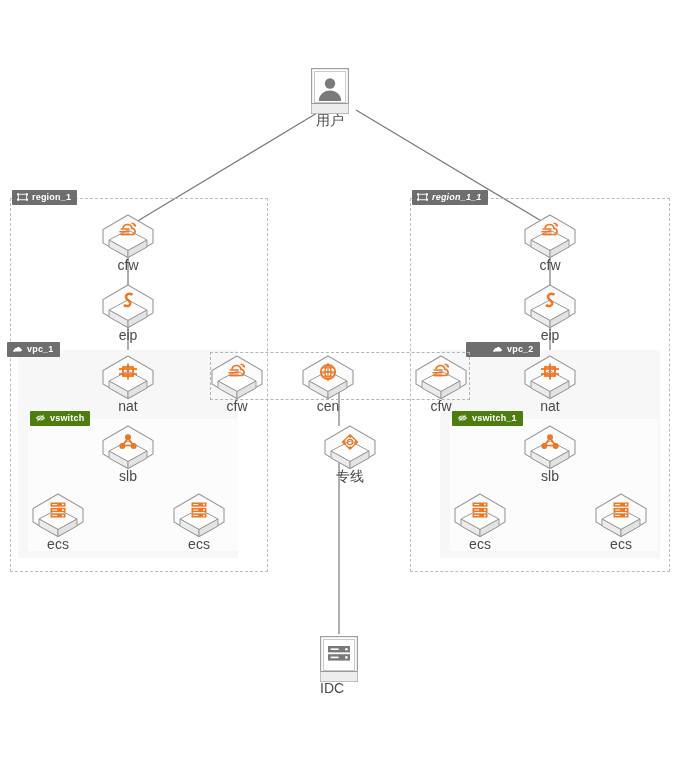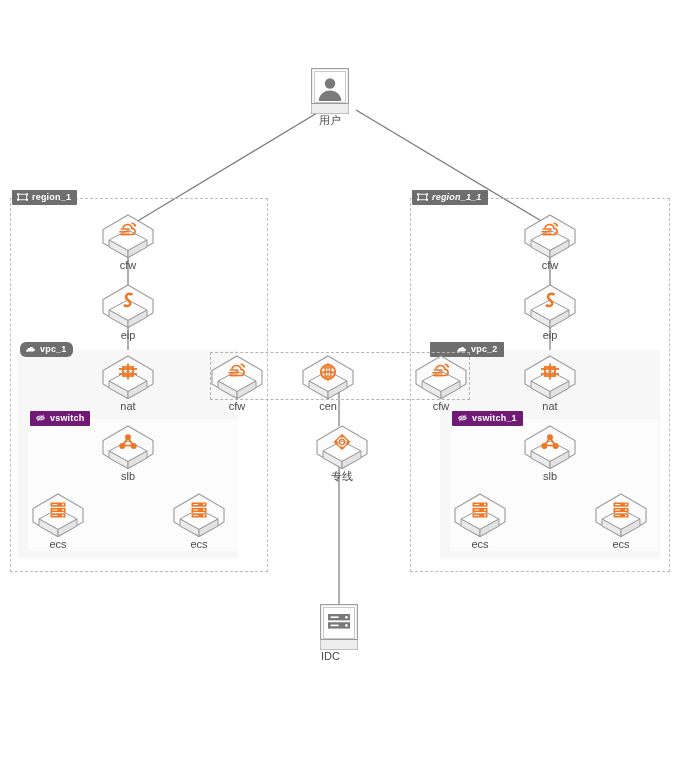--- a/index.html
+++ b/index.html
@@ -17,29 +17,29 @@
   .group.cengroup{border:1px dashed #b5b5b5;background:transparent;}
 
   
   .gtitle{
     position:absolute;display:flex;align-items:center;gap:4px;
     background:#6e6e6e;color:#ffffff;
     font-size:9px;font-weight:bold;letter-spacing:.2px;
     padding:2px 6px 3px 5px;border-radius:1px;white-space:nowrap;
     line-height:10px;
   }
-  .gtitle.dark{background:#701a75;}
+  .gtitle.dark{background:#4d7c0f;}
   .gtitle .gico{display:inline-block;width:11px;height:10px;flex:0 0 auto;}
   .gtitle .glabel{display:inline-block;}
 
   
   .node{position:absolute;width:56px;text-align:center;}
   .node .shape{position:relative;width:56px;height:46px;margin:0 auto;}
   .node .nlabel{
-    margin-top:1px;font-size:11px;color:#4a4a4a;line-height:11px;
+    margin-top:1px;font-size:14px;color:#4a4a4a;line-height:11px;
     white-space:nowrap;
   }
   .node.card .shape{width:38px;height:46px;margin:0 auto;}
 </style>
 </head>
 <body>
 
 <div id="canvas">
 
   <svg id="edges-layer" width="680" height="760" style="position:absolute;left:0;top:0;">
@@ -65,21 +65,21 @@
         <span class="gico"><svg viewBox="0 0 12 10" width="11" height="10">
             <rect x="1.5" y="2" width="9" height="6" fill="none" stroke="#fff" stroke-width="1"></rect>
             <rect x="0" y="1" width="2.2" height="2.2" fill="#fff"></rect>
             <rect x="9.8" y="1" width="2.2" height="2.2" fill="#fff"></rect>
             <rect x="0" y="6.8" width="2.2" height="2.2" fill="#fff"></rect>
             <rect x="9.8" y="6.8" width="2.2" height="2.2" fill="#fff"></rect>
           </svg></span>
         <span class="glabel">region_1</span>
       </div>
       <div class="group vpc" style="left: 18px; top: 350px; width: 220px; height: 208px;"></div>
-      <div class="gtitle" style="left: 20px; top: 342px; border-radius: 6px;">
+      <div class="gtitle" style="left: 7px; top: 342px;">
         <span class="gico"><svg viewBox="0 0 12 10" width="11" height="10">
             <path d="M3 7.6h6.1c1.1 0 1.7-.7 1.7-1.5 0-.8-.6-1.4-1.5-1.4-.1-1.2-1-2-2.2-2-1 0-1.8.5-2.1 1.4-.2-.1-.4-.1-.6-.1-1 0-1.7.7-1.8 1.6-.8.1-1.3.7-1.3 1.4 0 .8.6 1.4 1.7 1.4z" fill="#fff"></path>
           </svg></span>
         <span class="glabel">vpc_1</span>
       </div>
       <div class="group vswitch" style="left: 28px; top: 419px; width: 210px; height: 132px;"></div>
       <div class="gtitle dark" style="left: 30px; top: 411px;">
         <span class="gico"><svg viewBox="0 0 12 10" width="11" height="10">
             <ellipse cx="6" cy="5" rx="4.2" ry="2.1" fill="none" stroke="#fff" stroke-width="1"></ellipse>
             <line x1="1.8" y1="5" x2="10.2" y2="5" stroke="#fff" stroke-width="1"></line>
@@ -92,21 +92,21 @@
         <span class="gico"><svg viewBox="0 0 12 10" width="11" height="10">
             <rect x="1.5" y="2" width="9" height="6" fill="none" stroke="#fff" stroke-width="1"></rect>
             <rect x="0" y="1" width="2.2" height="2.2" fill="#fff"></rect>
             <rect x="9.8" y="1" width="2.2" height="2.2" fill="#fff"></rect>
             <rect x="0" y="6.8" width="2.2" height="2.2" fill="#fff"></rect>
             <rect x="9.8" y="6.8" width="2.2" height="2.2" fill="#fff"></rect>
           </svg></span>
         <span class="glabel">region_1_1</span>
       </div>
       <div class="group vpc" style="left: 440px; top: 350px; width: 220px; height: 208px;"></div>
-      <div class="gtitle" style="left: 430px; top: 342px; padding-left: 26px;">
+      <div class="gtitle" style="left: 466px; top: 342px; padding-left: 26px;">
         <span class="gico"><svg viewBox="0 0 12 10" width="11" height="10">
             <path d="M3 7.6h6.1c1.1 0 1.7-.7 1.7-1.5 0-.8-.6-1.4-1.5-1.4-.1-1.2-1-2-2.2-2-1 0-1.8.5-2.1 1.4-.2-.1-.4-.1-.6-.1-1 0-1.7.7-1.8 1.6-.8.1-1.3.7-1.3 1.4 0 .8.6 1.4 1.7 1.4z" fill="#fff"></path>
           </svg></span>
         <span class="glabel">vpc_2</span>
       </div>
       <div class="group vswitch" style="left: 450px; top: 419px; width: 208px; height: 132px;"></div>
       <div class="gtitle dark" style="left: 452px; top: 411px;">
         <span class="gico"><svg viewBox="0 0 12 10" width="11" height="10">
             <ellipse cx="6" cy="5" rx="4.2" ry="2.1" fill="none" stroke="#fff" stroke-width="1"></ellipse>
             <line x1="1.8" y1="5" x2="10.2" y2="5" stroke="#fff" stroke-width="1"></line>
@@ -318,42 +318,42 @@
               <path d="M17.2 3.2c1.6.3 2.7 1.3 3.1 2.6" fill="none" stroke="#ef7622" stroke-width="1.6" stroke-linecap="round"></path>
               <path d="M20.6 4.2l-.2 2.4-2.2-1.1z" fill="#ef7622"></path>
               <line x1="6.2" y1="9" x2="14" y2="9" stroke="#ef7622" stroke-width="1.6" stroke-linecap="round"></line>
               <line x1="5" y1="11.7" x2="14" y2="11.7" stroke="#ef7622" stroke-width="1.6" stroke-linecap="round"></line>
               <line x1="6.6" y1="14.4" x2="14" y2="14.4" stroke="#ef7622" stroke-width="1.6" stroke-linecap="round"></line>
             </svg>
           </div>
         </div>
         <div class="nlabel">cfw</div>
       </div>
-      <div class="node" style="left: 314px; top: 424px;">
+      <div class="node" style="left: 322px; top: 424px;">
         <div class="shape">
           <svg viewBox="0 0 56 46" width="56" height="46" style="position:absolute;left:0;top:0;">
             <polygon points="28,2 53,16.5 53,30 28,44.5 3,30 3,16.5" fill="#fbfbfb" stroke="#9a9a9a" stroke-width="1.1"></polygon>
             <polygon points="28,17 47,27 28,37.5 9,27" fill="#ffffff" stroke="#9a9a9a" stroke-width="1"></polygon>
             <polygon points="9,27 28,37.5 28,44.5 9,34" fill="#ebebeb" stroke="#9a9a9a" stroke-width="1"></polygon>
             <polygon points="47,27 47,34 28,44.5 28,37.5" fill="#e3e3e3" stroke="#9a9a9a" stroke-width="1"></polygon>
           </svg>
           <div style="position: absolute; left: 0px; right: 0px; top: 7px; display: flex; justify-content: center;">
             <svg viewBox="0 0 24 22" width="24" height="22">
               <path d="M12 3.8 19.5 11 12 18.2 4.5 11z" fill="none" stroke="#ef7622" stroke-width="1.3"></path>
               <circle cx="12" cy="11" r="2.6" fill="none" stroke="#ef7622" stroke-width="1.3"></circle>
               <circle cx="12" cy="5.2" r="1.5" fill="#ef7622"></circle>
               <circle cx="12" cy="16.8" r="1.5" fill="#ef7622"></circle>
               <circle cx="6.2" cy="11" r="1.5" fill="#ef7622"></circle>
               <circle cx="17.8" cy="11" r="1.5" fill="#ef7622"></circle>
             </svg>
           </div>
         </div>
         <div class="nlabel">专线</div>
       </div>
-      <div class="node card" style="left: 320px; top: 604px; width: 21px;">
+      <div class="node card" style="left: 320px; top: 636px; width: 21px;">
         <div class="shape">
           <svg viewBox="0 0 38 46" width="38" height="46" style="position:absolute;left:0;top:0;">
             <rect x="0.6" y="0.6" width="36.8" height="44.8" fill="#fdfdfd" stroke="#9a9a9a" stroke-width="1.1"></rect>
             <rect x="3.5" y="3.5" width="31" height="31" fill="#ffffff" stroke="#c9c9c9" stroke-width="1"></rect>
             <rect x="0.6" y="35.5" width="36.8" height="9.9" fill="#ededed" stroke="none"></rect>
             <line x1="0.6" y1="35.5" x2="37.4" y2="35.5" stroke="#9a9a9a" stroke-width="1"></line>
           </svg>
           <div style="position: absolute; left: 0px; right: 0px; top: 6px; display: flex; justify-content: center;">
             <svg viewBox="0 0 30 26" width="30" height="26">
               <rect x="4" y="4" width="22" height="6.4" fill="#7a7a7a"></rect>

